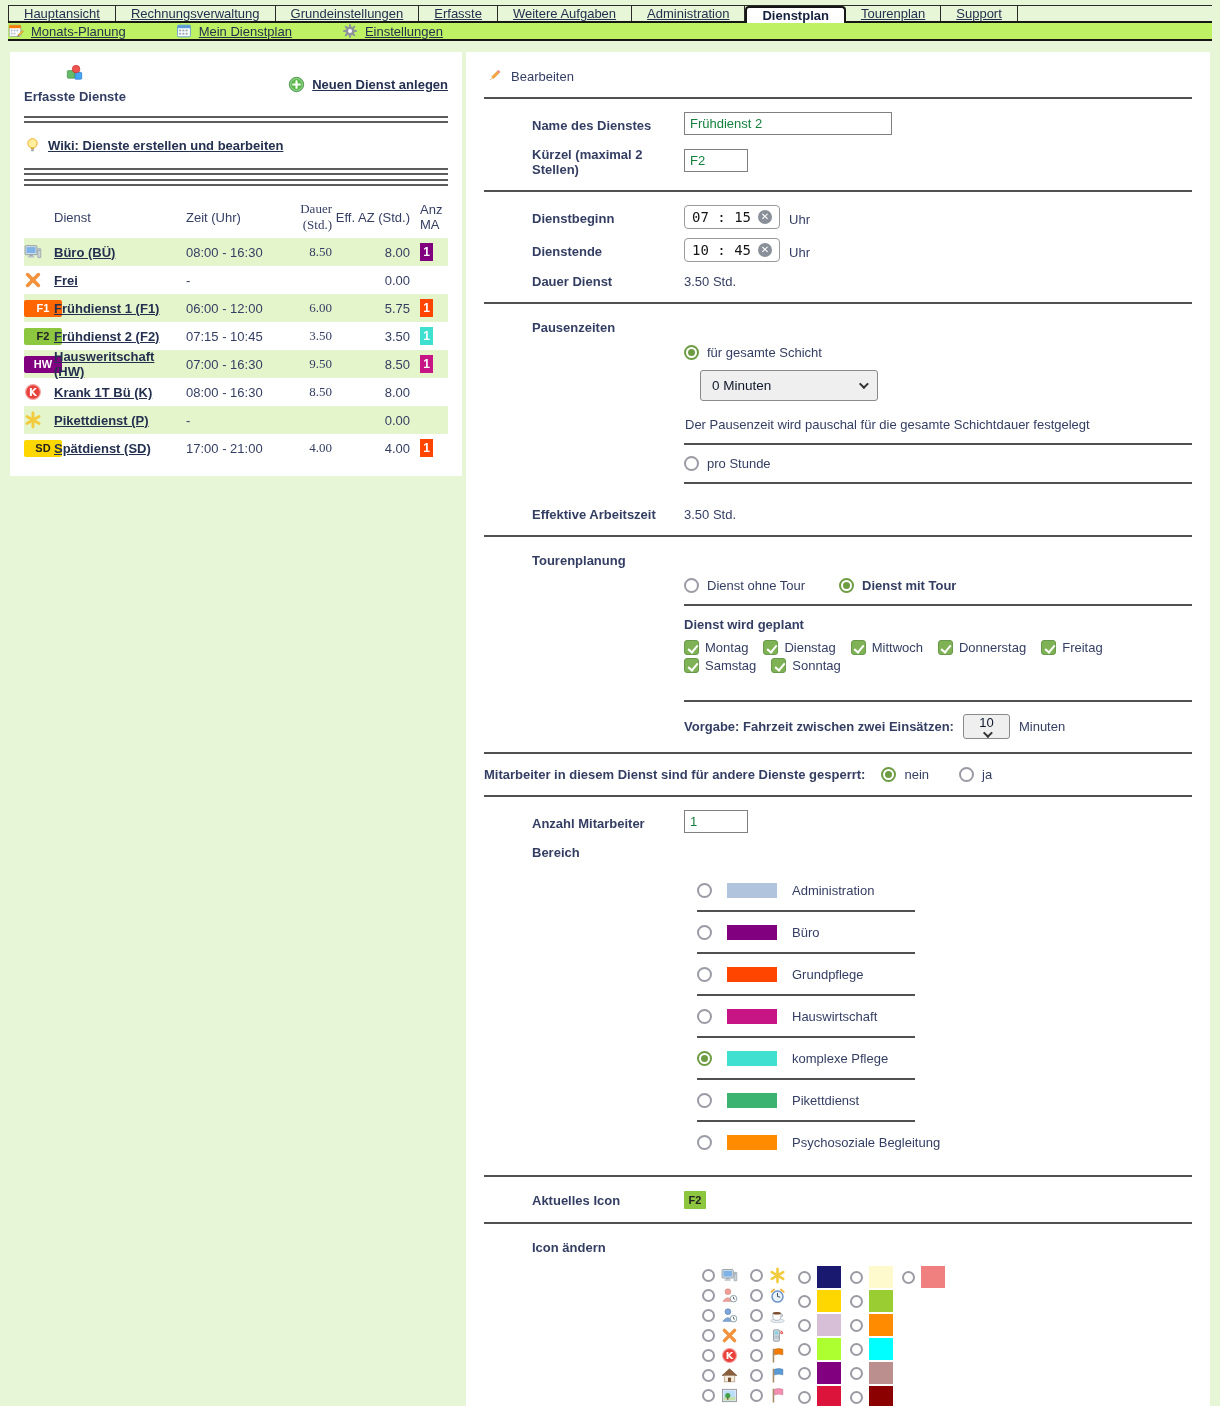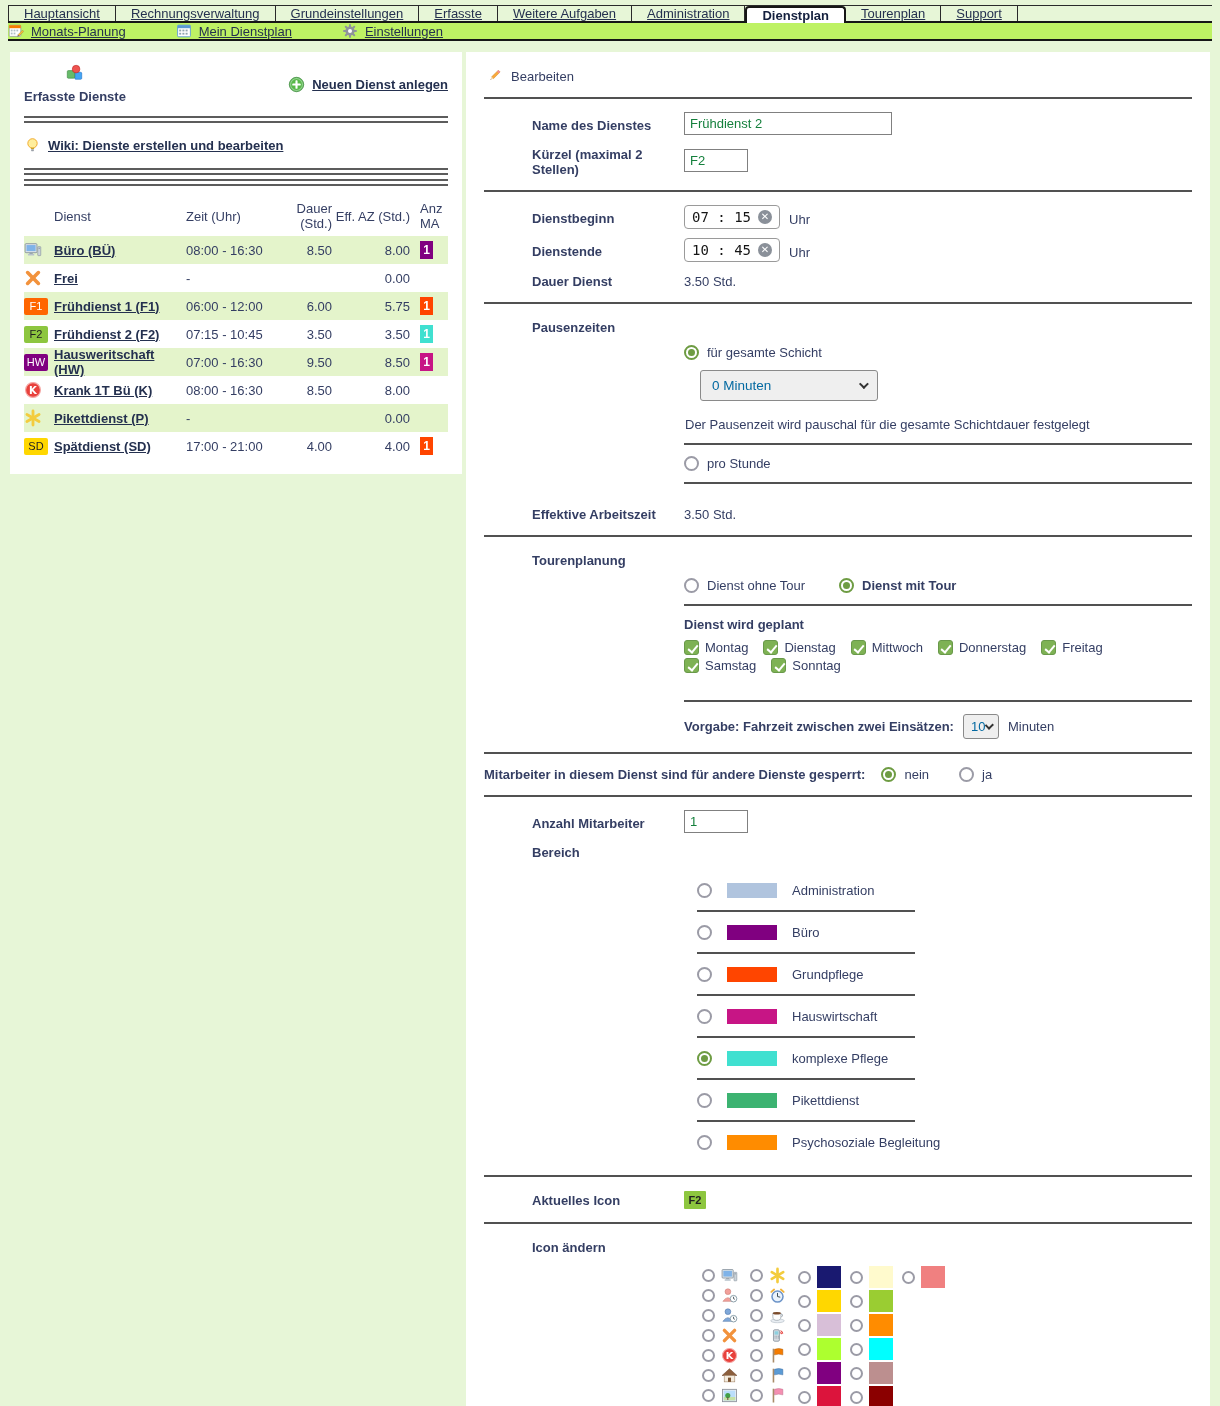--- a/index.html
+++ b/index.html
@@ -58,25 +58,25 @@
 
   
   .lp-head { display:flex; justify-content:space-between; align-items:center; margin-bottom:12px; }
   .lp-title { display:flex; align-items:center; gap:8px; font-weight:bold;flex-direction:column; }
   .lp-link { display:flex; align-items:center; gap:7px; }
   .lp-link.wiki { margin:10px 0; display:inline-flex; }
   .hrdouble { border-top:2px solid #5c5c5c; border-bottom:2px solid #5c5c5c; height:7px; margin:4px 0; }
 
   .tbl-header { display:flex; align-items:center; margin-top:10px; padding:5px 0; color:#343E63; }
   .t-icon { width:30px; } .t-name { width:132px; } .t-zeit { width:82px; }
-  .t-dauer { width:64px; text-align:right; } .t-eff { width:78px; text-align:right; }
+  .t-dauer { width:64px; text-align:right;font-family:Liberation Serif, serif; } .t-eff { width:78px; text-align:right; }
   .t-anz { width:38px; padding-left:10px; }
   .tbl-row { display:flex; align-items:center; height:28px; }
   .tbl-row.odd { background:#E4F4CB; }
-  .svc-badge { width:24px; height:17px; border-radius:2px; font-size:11px; font-weight:normal;
+  .svc-badge { width:38px; height:17px; border-radius:2px; font-size:11px; font-weight:bold;
     display:flex; align-items:center; justify-content:center; }
   .anz-badge { width:13px; height:18px; color:#fff; font-weight:bold; font-size:12px;
     display:flex; align-items:center; justify-content:center; }
 
   
   .rp-head { display:flex; align-items:center; gap:9px; font-weight:normal; margin:3px 0 10px 2px; }
   .hr2 { height:2px; background:#515151; margin:13px 0; }
   .hr-ind { height:2px; background:#515151; margin:11px 0; }
   .frow { display:flex; align-items:flex-start; margin:9px 0; }
   .frow.center { align-items:center; }
@@ -100,23 +100,23 @@
     background:#6E9C43; border-radius:50%; }
   .radio-row { display:flex; align-items:center; gap:8px; cursor:pointer; }
 
   .cb { width:15px; height:15px; background:#7EB254; border:1px solid #69994A; border-radius:3px;
     position:relative; display:inline-block; flex-shrink:0; }
   .cb::after { content:''; position:absolute; left:4.5px; top:1.5px; width:4px; height:8px;
     border:solid #fff; border-width:0 2px 2px 0; transform:rotate(40deg); }
   .day-cb { display:inline-flex; align-items:center; gap:6px; margin-right:15px; cursor:pointer; }
 
   .sel { display:inline-flex; align-items:center; justify-content:space-between;
-    background:#EFEFEF; border:1px solid #8a8a8a; border-radius:3px; color:#0369a1; cursor:pointer;text-align:center; }
+    background:#EFEFEF; border:1px solid #8a8a8a; border-radius:3px; color:#0f172a; cursor:pointer;text-align:center; }
   .sel.big { width:178px; height:31px; padding:0 11px; font-size:13.5px; margin:10px 0 2px 16px; }
-  .sel.small { width:36px; height:25px; padding:0 7px; margin:0 9px; }
+  .sel.small { width:47px; height:25px; padding:0 7px; margin:0 9px;flex-direction:column; }
   .chev { width:7px; height:7px; border-right:2px solid #333; border-bottom:2px solid #333;
     transform:rotate(45deg) translateY(-2px); }
 
   .note { margin:14px 0 2px 1px; }
   .bereich-row { display:flex; align-items:center; gap:15px; height:26px; margin:7px 0; cursor:pointer; }
   .swatch { width:50px; height:15px; display:inline-block; }
   .hr-bereich { height:2px; background:#515151; width:218px; margin:7px 0; }
 
   .akt-badge { width:22px; height:18px; display:inline-flex; align-items:center; justify-content:center;
     font-size:11px; font-weight:bold; border-radius:1px; margin-top:1px; }

